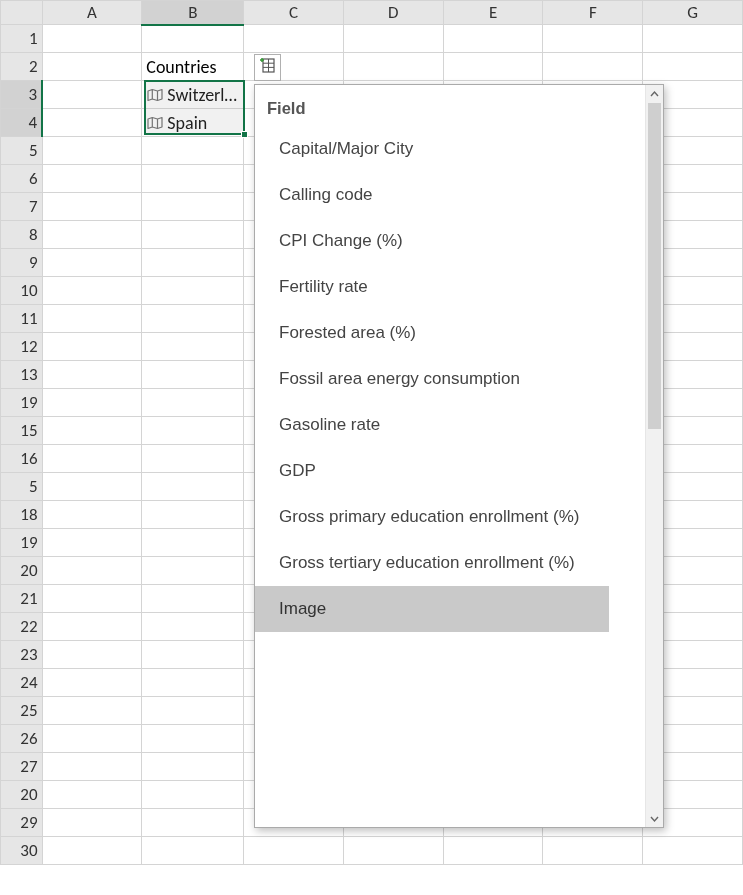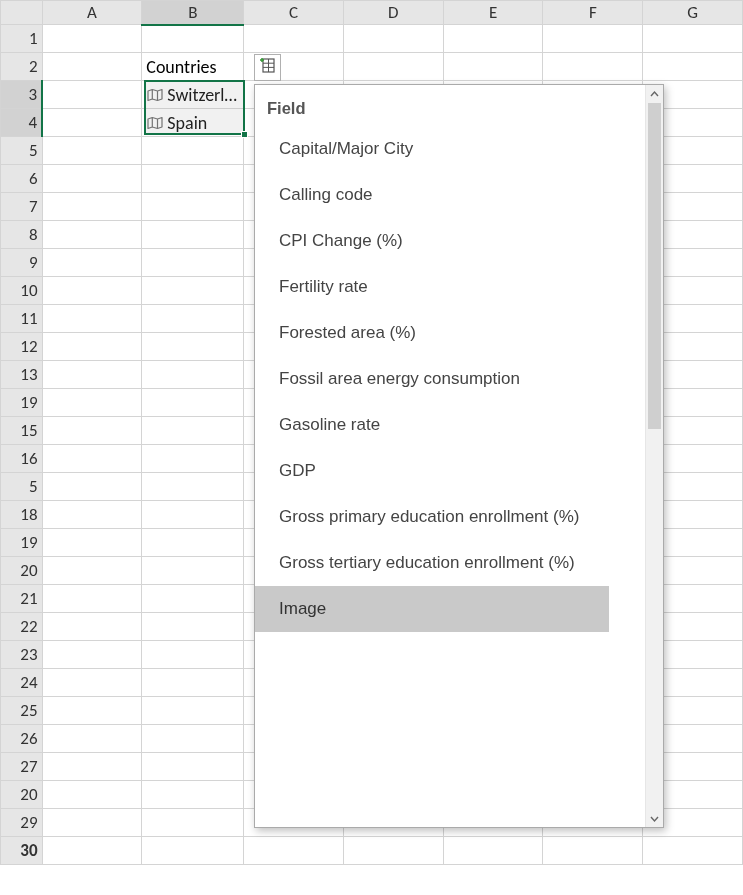--- a/index.html
+++ b/index.html
@@ -472,21 +472,21 @@
           <th class="rowhdr" style="height: 28px;">29</th>
           <td style="height: 28px;"></td>
           <td style="height: 28px;"></td>
           <td style="height: 28px;"></td>
           <td style="height: 28px;"></td>
           <td style="height: 28px;"></td>
           <td style="height: 28px;"></td>
           <td style="height: 28px;"></td>
         </tr>
         <tr>
-          <th class="rowhdr" style="height: 28px; font-weight: bold;">30</th>
+          <th class="rowhdr" style="height: 28px;">30</th>
           <td style="height: 28px;"></td>
           <td style="height: 28px;"></td>
           <td style="height: 28px;"></td>
           <td style="height: 28px;"></td>
           <td style="height: 28px;"></td>
           <td style="height: 28px;"></td>
           <td style="height: 28px;"></td>
         </tr>
       </tbody>
 </table>

